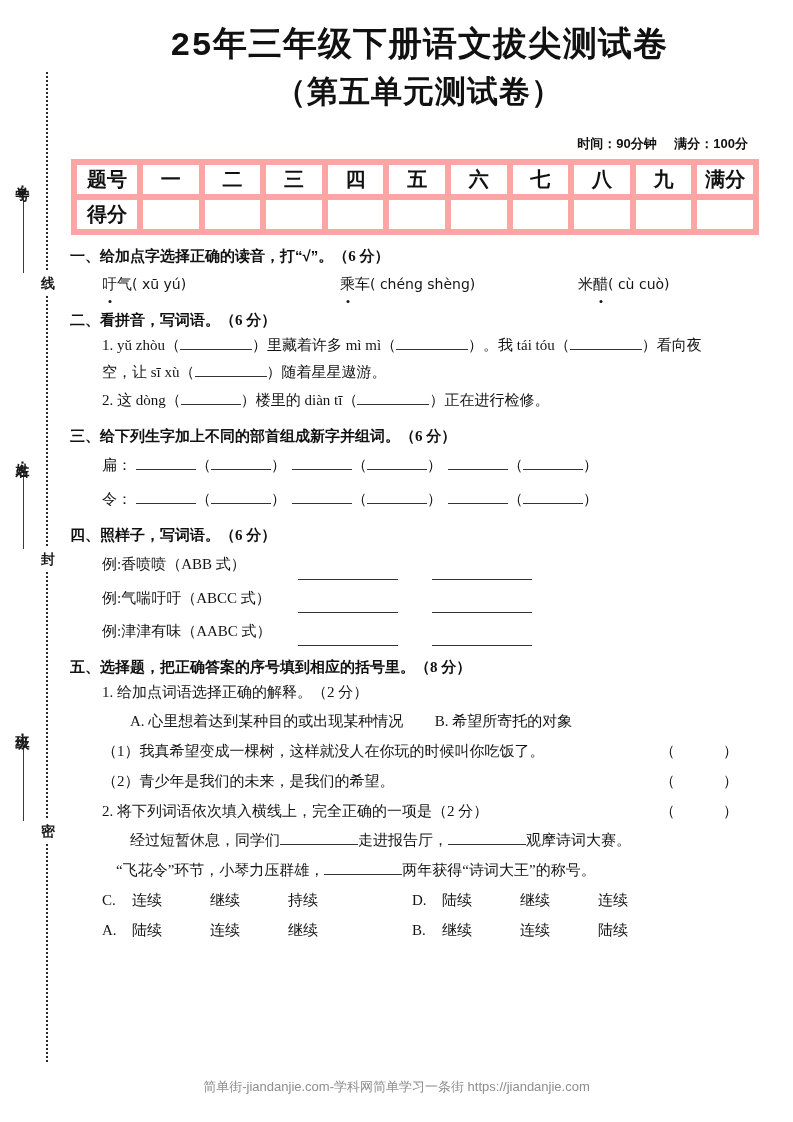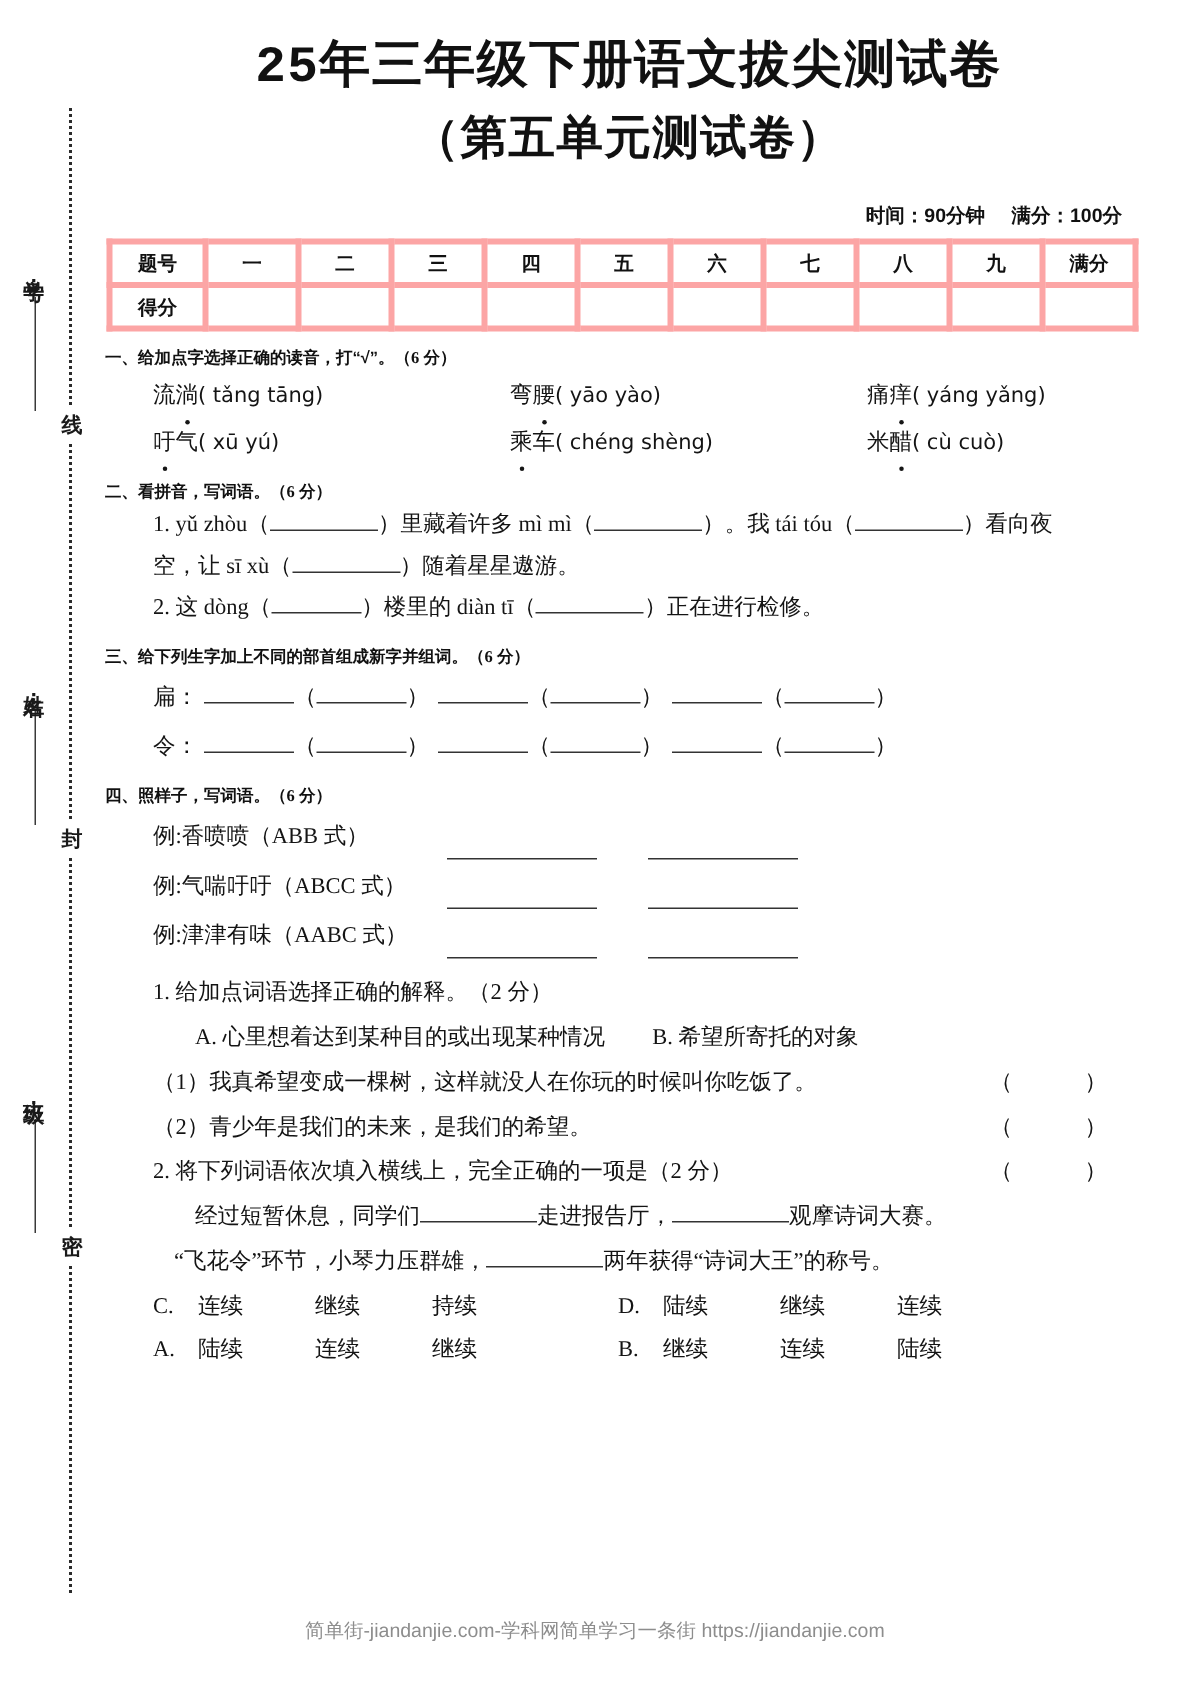--- a/index.html
+++ b/index.html
@@ -110,36 +110,36 @@
   }
   .meta-line span { margin-left: 14px; }
 
   table.score-table {
     width: 688px;
     margin: 2px 0 0 3px;
     border-collapse: collapse;
     table-layout: fixed;
   }
   table.score-table td {
-    border: 4px solid #fca5a5;
+    border: 6px solid #fca5a5;
     height: 23px;
     text-align: center;
     vertical-align: middle;
     font-family: "Liberation Sans", "DejaVu Sans", sans-serif;
-    font-size: 13px;
+    font-size: 20px;
     font-weight: 700;
     color: #111;
   }
   table.score-table td.head-cell { width: 58px; }
 
   
   .qsection { margin-top: 10px; }
   .sec-title {
     font-family: "Liberation Sans", "DejaVu Sans", sans-serif;
-    font-size: 11px;
+    font-size: 15px;
     font-weight: 700;
     color: #111;
     line-height: 1.5;
     margin-left: 2px;
   }
   .sec-title .pts {
     font-family: "Liberation Serif", "DejaVu Serif", serif;
     font-weight: 700;
   }
 
@@ -294,25 +294,20 @@
     </tr>
   </tbody>
     </table>
 
   <div class="qsection">
     <div class="sec-title">
       <span>一、给加点字选择正确的读音，打“√”。</span><span class="pts">（6 分）</span>
     </div>
     <div class="qbody">
       <div class="pyrow">
-        <div class="cell"><span>流</span><span class="dotchar">淌</span><span class="pinyin">( tǎng   tāng)</span></div>
-        <div class="cell"><span>弯</span><span class="dotchar">腰</span><span class="pinyin">( yāo   yào)</span></div>
-        <div class="cell"><span>痛</span><span class="dotchar">痒</span><span class="pinyin">( yáng   yǎng)</span></div>
-      </div>
-      <div class="pyrow">
         <div class="cell"><span class="dotchar">吁</span><span>气</span><span class="pinyin">( xū   yú)</span></div>
         <div class="cell"><span class="dotchar">乘</span><span>车</span><span class="pinyin">( chéng   shèng)</span></div>
         <div class="cell"><span>米</span><span class="dotchar">醋</span><span class="pinyin">( cù   cuò)</span></div>
       </div>
     </div>
   </div>
 
   <div class="qsection">
     <div class="sec-title">
       <span>二、看拼音，写词语。</span><span class="pts">（6 分）</span>
@@ -361,20 +356,23 @@
       </div>
       <div class="sample-row">
         <span class="lbl">例:津津有味（AABC 式）</span>
         <span class="ln"></span>
         <span class="ln"></span>
       </div>
     </div>
   </div>
 
   <div class="qsection">
+    <div class="sec-title">
+      <span>五、选择题，把正确答案的序号填到相应的括号里。</span><span class="pts">（8 分）</span>
+    </div>
     <div class="qbody tight">
 
       <div>1. 给加点词语选择正确的解释。（2 分）</div>
 
       <div class="opt-line" style="margin-left:28px;">
         <span>A. 心里想着达到某种目的或出现某种情况</span>
         <span style="display:inline-block;width:24px;"></span>
         <span>B. 希望所寄托的对象</span>
       </div>
 

